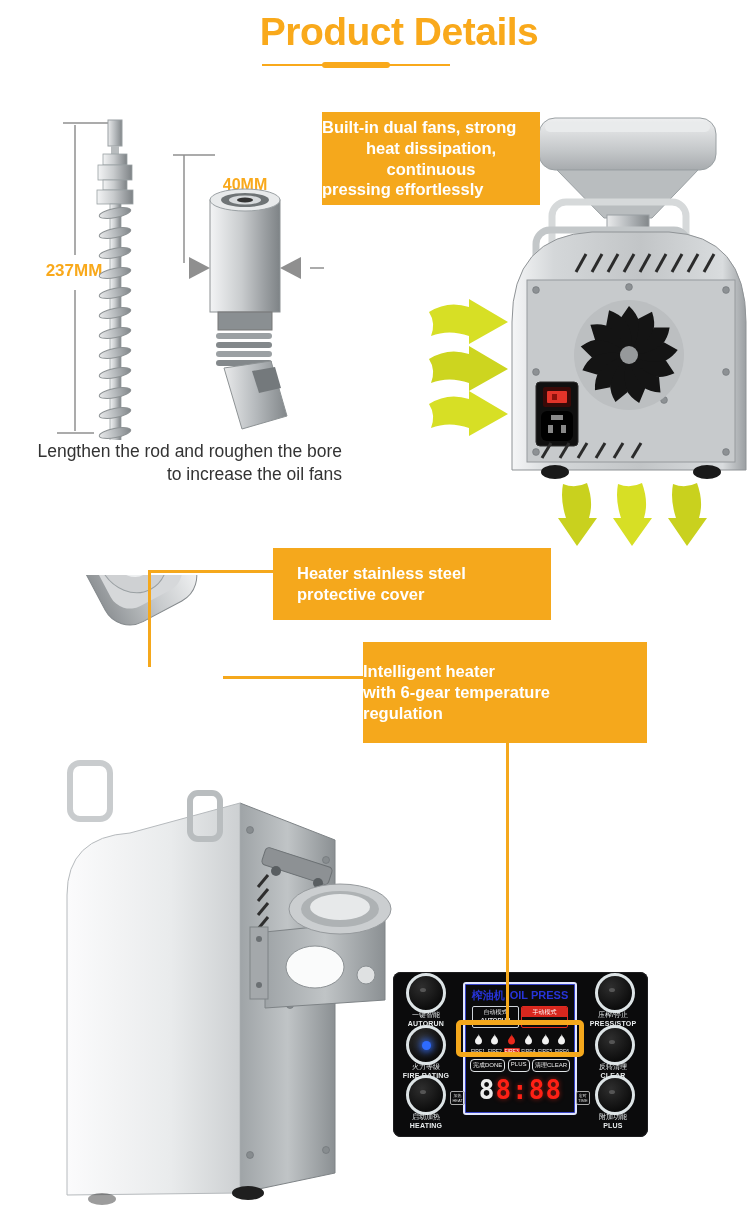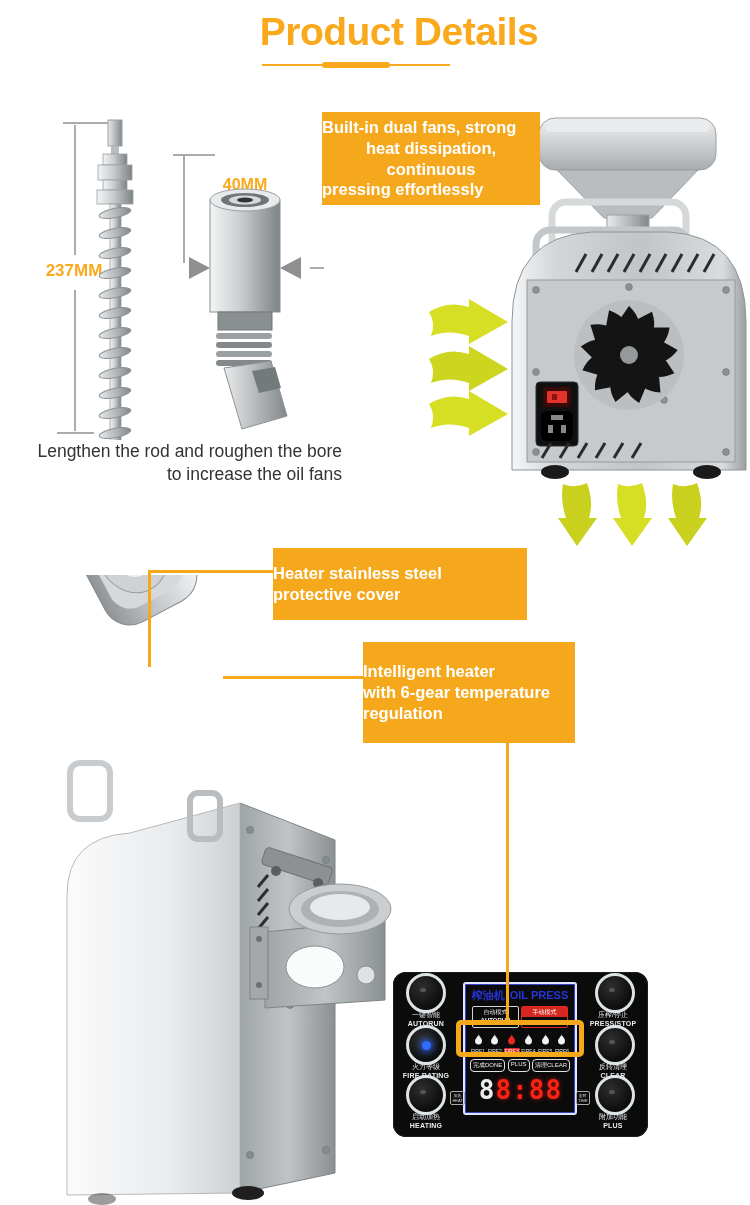--- a/index.html
+++ b/index.html
@@ -13,21 +13,21 @@
   
   .callout{position:absolute;background:#F5A81C;color:#fff;display:flex;flex-direction:column;
     align-items:flex-start;justify-content:center;text-align:center;font-weight:600;
     font-size:16.5px;line-height:1.27;z-index:5;}
   .conn{position:absolute;background:#F5A81C;z-index:7;}
   .caption{position:absolute;left:22px;top:440px;width:320px;text-align:right;
     color:#333;font-size:17.5px;line-height:1.32;}
   svg{position:absolute;display:block;}
   
   .panel{position:absolute;left:393px;top:972px;width:255px;height:165px;background:#0b0b0c;
-    border-radius:13px;box-shadow:inset 0 0 0 1px #1d1d1f;z-index:4;}
+    border-radius:8px;box-shadow:inset 0 0 0 1px #1d1d1f;z-index:4;}
   .pbtn{position:absolute;width:34px;height:34px;border:3px solid #dde4e6;border-radius:50%;
     background:radial-gradient(circle at 38% 32%,#2e2e2e,#0c0c0c 72%);}
   .pbtn .spark{position:absolute;left:11px;top:12px;width:6px;height:4px;background:#555;border-radius:50%;}
   .led{position:absolute;left:50%;top:50%;width:9px;height:9px;margin:-4.5px 0 0 -4.5px;border-radius:50%;
     background:#2E6BFF;box-shadow:0 0 7px 2px rgba(46,107,255,.85);}
   .plabel{position:absolute;text-align:center;color:#e9edee;font-size:7px;line-height:1.3;}
   .plabel .en{display:block;font-weight:700;letter-spacing:.2px;}
   .display{position:absolute;left:70px;top:10px;width:114px;height:133px;border:2px solid #e2e7ff;
     border-radius:3px;box-shadow:inset 0 0 0 1px #3642c8;box-sizing:border-box;padding:2px 4px;}
   .disp-title{display:flex;justify-content:center;align-items:baseline;gap:5px;margin-top:2px;
@@ -337,28 +337,28 @@
       <ellipse cx="315" cy="392" rx="29" ry="21" fill="#fafbfb" stroke="#8b9093"></ellipse>
       <circle cx="366" cy="400" r="9" fill="#dfe1e2" stroke="#8b9093"></circle>
       <rect x="250" y="352" width="18" height="72" fill="#a4a8ab" stroke="#7e8386"></rect>
       <circle cx="259" cy="364" r="3" fill="#6b7073"></circle>
         <circle cx="259" cy="410" r="3" fill="#6b7073"></circle>
     </g>
     <ellipse cx="248" cy="618" rx="16" ry="7" fill="#1f1f1f"></ellipse>
     <ellipse cx="102" cy="624" rx="14" ry="6" fill="#3a3a3a" opacity=".5"></ellipse>
   </svg>
 
-  <div class="callout" style="left:273px;top:548px;width:254px;height:72px;">
+  <div class="callout" style="left:273px;top:548px;width:254px;height:72px;padding-left:24px;">
     <span>Heater stainless steel</span>
     <span>protective cover</span>
   </div>
   <div class="conn" style="left:148px;top:570px;width:125px;height:3px;"></div>
   <div class="conn" style="left:148px;top:570px;width:3px;height:97px;"></div>
 
-  <div class="callout" style="left:363px;top:642px;width:212px;height:101px;">
+  <div class="callout" style="left:363px;top:642px;width:284px;height:101px;">
     <span>Intelligent heater</span>
     <span>with 6-gear temperature</span>
     <span>regulation</span>
   </div>
   <div class="conn" style="left:223px;top:676px;width:140px;height:3px;"></div>
   <div class="conn" style="left:506px;top:743px;width:3px;height:278px;"></div>
 
   <div class="panel">
 
     <div class="pbtn" style="left:13px;top:1px;">

